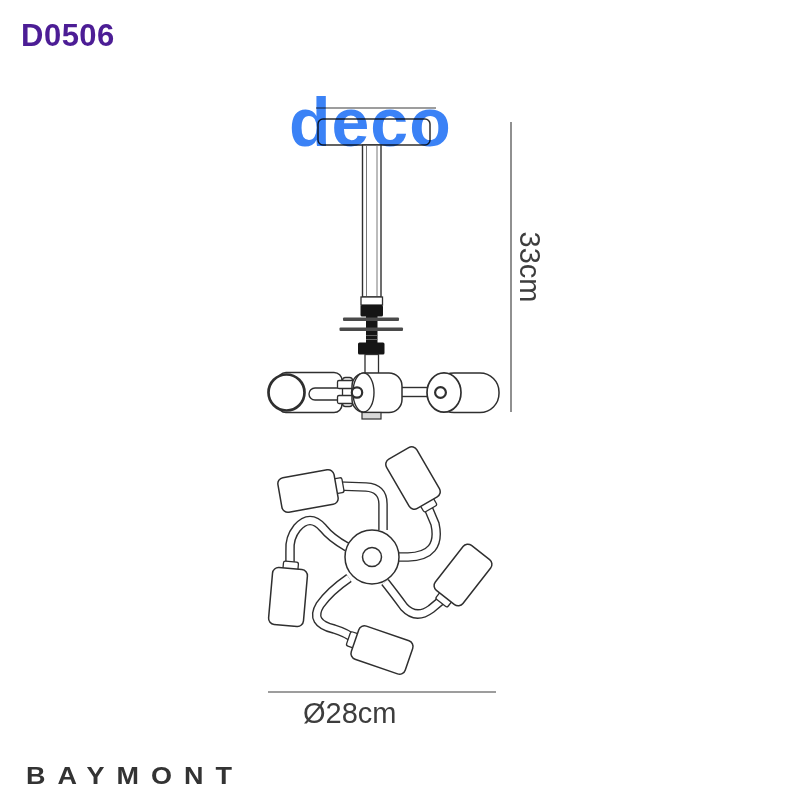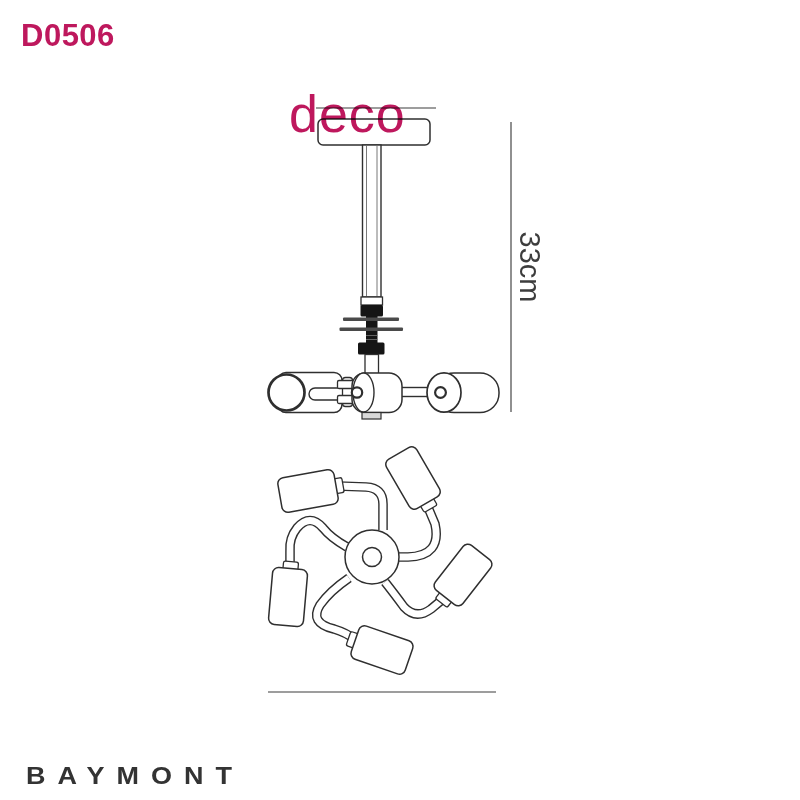--- a/index.html
+++ b/index.html
@@ -2,32 +2,32 @@
 <html><head>
 <meta charset="utf-8">
 <style>
   html,body{margin:0;padding:0;background:#ffffff;}
   #stage{
     position:relative;width:800px;height:800px;background:#ffffff;overflow:hidden;
     font-family:"Liberation Sans", sans-serif;
   }
   .abs{position:absolute;}
   #product-code{
-    left:21px;top:18px;font-size:31px;font-weight:700;color:#be185d;letter-spacing:0.5px;
+    left:21px;top:18px;font-size:31px;font-weight:700;color:#4c1d95;letter-spacing:0.5px;
   }
   .dim-label{
     font-size:29px;color:#3d3d3d;font-weight:400;white-space:nowrap;
   }
   #dim-top-label{left:330px;top:76px;}
   #dim-bottom-label{left:303px;top:697px;}
   #dim-right-label{
     left:529px;top:267px;transform:translate(-50%,-50%) rotate(90deg);
   }
   #watermark{
-    left:289px;top:88px;font-size:52px;font-weight:400;color:#be185d;
+    left:289px;top:88px;font-size:68px;font-weight:700;color:#3b82f6;
     letter-spacing:1px;mix-blend-mode:multiply;line-height:1;
   }
   #brand{
     left:26px;top:762px;font-size:27px;font-weight:700;color:#333333;
     letter-spacing:12px;transform:scaleY(0.92);transform-origin:left top;
   }
   svg{position:absolute;left:0;top:0;}
 </style>
 </head>
 <body>
@@ -146,16 +146,17 @@
     </g>
   </svg>
 
   <div id="watermark" class="abs">deco</div>
 
   <div id="product-code" class="abs">D0506</div>
 
 
   <div id="dim-right-label" class="abs dim-label">33cm</div>
 
+  <div id="dim-bottom-label" class="abs dim-label">Ø28cm</div>
 
   <div id="brand" class="abs">BAYMONT</div>
 
 </div>
 
 </body></html>

